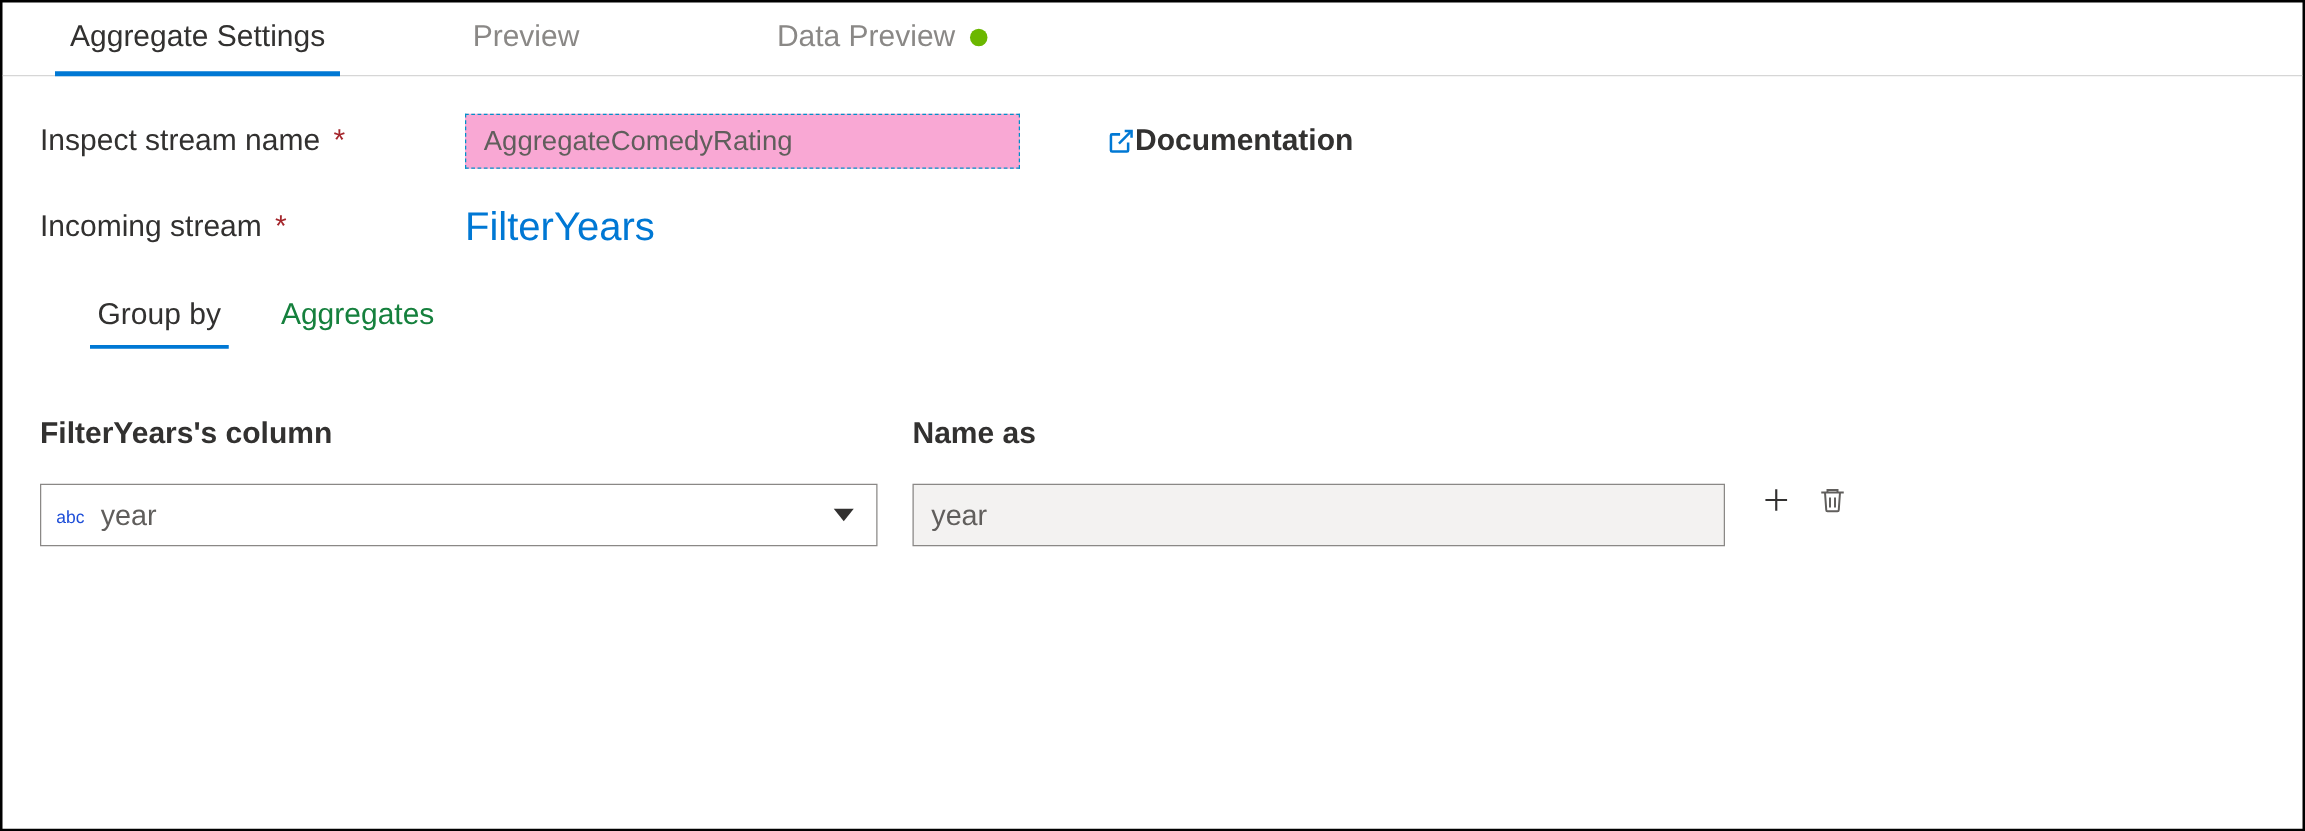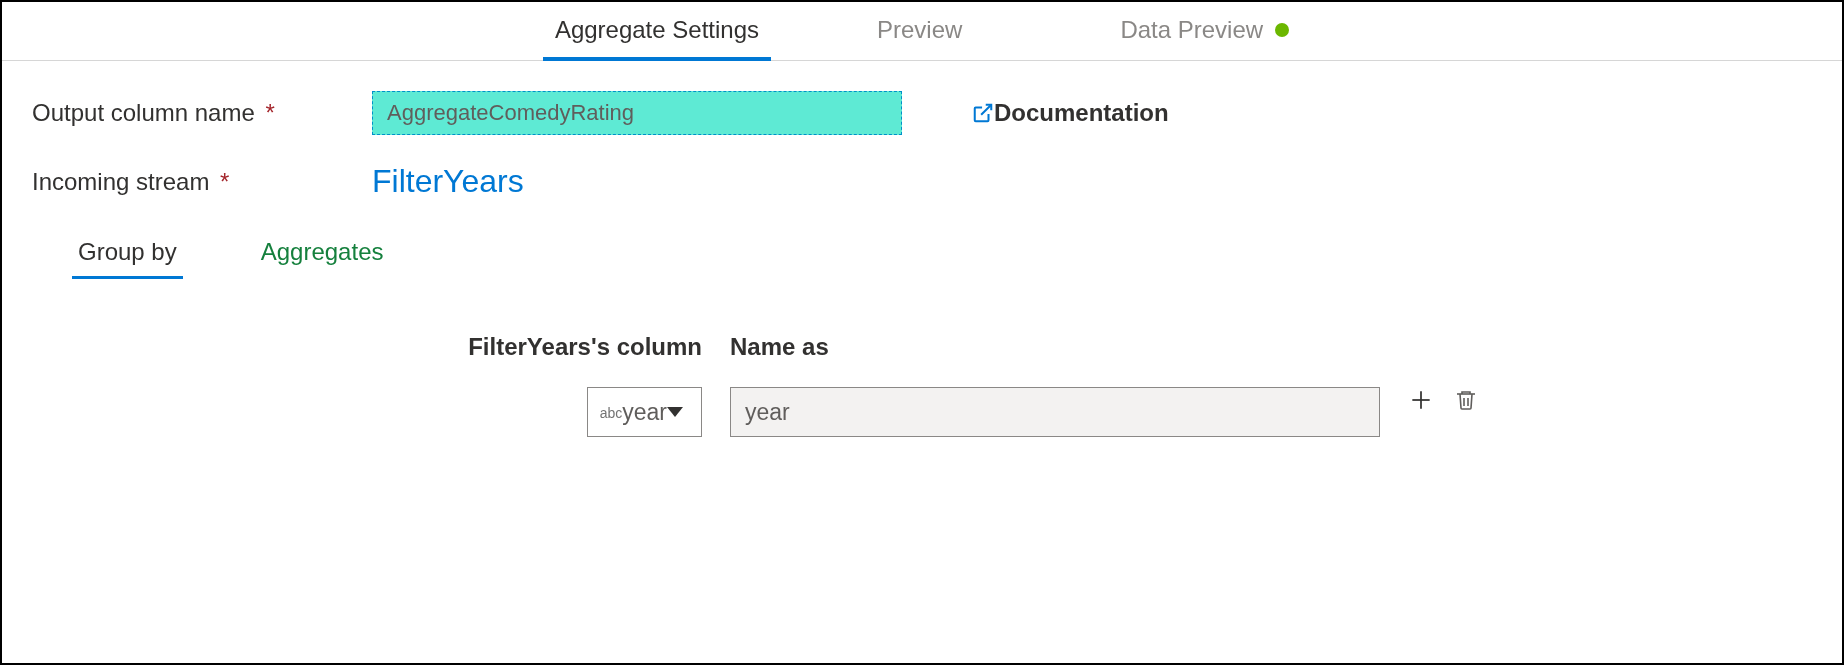--- a/index.html
+++ b/index.html
@@ -15,21 +15,20 @@
     width: 1844px;
     height: 665px;
     position: relative;
     overflow: hidden;
   }
   .tabs {
     display: flex;
     align-items: center;
     padding: 0 30px;
     border-bottom: 1px solid #d6d6d6;
-    justify-content: center;
   }
   .tab {
     padding: 14px 24px 16px 24px;
     font-size: 24px;
     color: #8a8886;
     cursor: pointer;
     display: flex;
     align-items: center;
     gap: 12px;
     position: relative;
@@ -68,48 +67,48 @@
   .label {
     width: 340px;
     font-size: 24px;
     color: #323130;
   }
   .req {
     color: #a4262c;
     margin-left: 4px;
   }
   .text-input {
-    width: 530px;
+    width: 444px;
     height: 44px;
     border: 1.5px dashed #0091c9;
     padding: 6px 14px;
     font-size: 22px;
     color: #605e5c;
-    background: #5eead4;
+    background: #f9a8d4;
   }
   .doc-area {
     display: flex;
     align-items: center;
     margin-left: 70px;
   }
   .open-icon svg { display: block; }
   .doc-label {
     font-size: 24px;
     font-weight: 600;
     color: #323130;
   }
   .link {
     color: #0078d4;
     font-size: 32px;
     cursor: pointer;
   }
   .subtabs {
     display: flex;
     align-items: center;
-    gap: 72px;
+    gap: 36px;
     margin-top: 30px;
     margin-left: 40px;
     border-bottom: 1px solid transparent;
     text-align: right;
   }
   .subtab {
     padding: 8px 6px 12px 6px;
     font-size: 24px;
     color: #15803d;
     cursor: pointer;
@@ -130,41 +129,41 @@
   .columns-area {
     margin-top: 54px;
     display: flex;
     gap: 28px;
     align-items: flex-start;
   }
   .col-block {
     display: flex;
     flex-direction: column;
   }
-  .col-block.left { width: 670px; align-items: flex-end; }
+  .col-block.left { width: 670px; }
   .col-block.right { width: 650px; }
   .col-header {
     font-size: 24px;
     font-weight: 600;
     margin-bottom: 26px;
   }
   .dropdown {
     border: 1px solid #8a8886;
     height: 50px;
     display: flex;
     align-items: center;
     padding: 0 12px;
     cursor: pointer;
     background: #fff;
   }
   .abc-tag {
     font-family: "Segoe UI", sans-serif;
     font-size: 14px;
-    color: #737373;
-    margin-right: 0;
+    color: #1d4ed8;
+    margin-right: 13px;
     margin-top: 2px;
   }
   .dd-value {
     font-size: 23px;
     color: #605e5c;
     flex: 1;
   }
   .chevron-down {
     width: 0; height: 0;
     border-left: 8px solid transparent;
@@ -211,21 +210,21 @@
     <div class="tab tab-gap-lg">
       <span>Data Preview</span>
       <span class="status-dot"></span>
     </div>
   </div>
 
   <div class="content">
 
     <div class="row">
       <div class="label">
-        <span>Output column name</span>
+        <span>Inspect stream name</span>
         <span class="req">*</span>
       </div>
       <input class="text-input" type="text" value="AggregateComedyRating" style="">
       <div class="doc-area">
         <span class="open-icon">
           <svg width="22" height="22" viewBox="0 0 24 24" fill="none" stroke="#0078d4" stroke-width="2.2">
             <path d="M15 3h6v6"></path>
               <path d="M10 14L21 3"></path>
             <path d="M18 13v7a1 1 0 0 1-1 1H4a1 1 0 0 1-1-1V7a1 1 0 0 1 1-1h7"></path>
           </svg>

